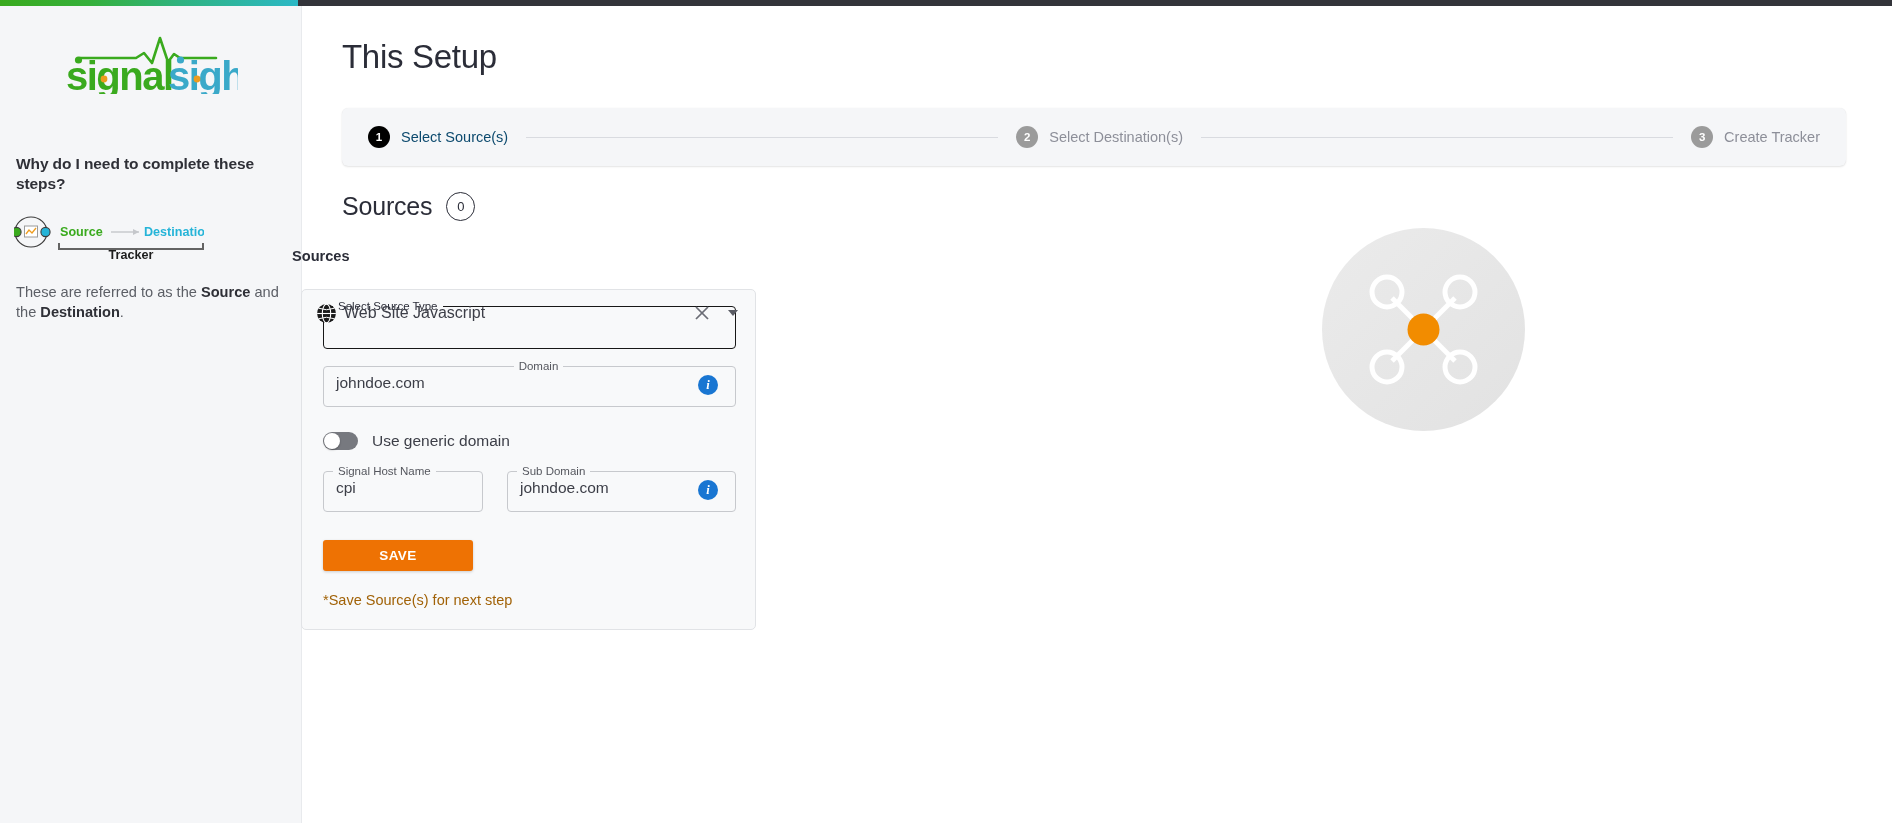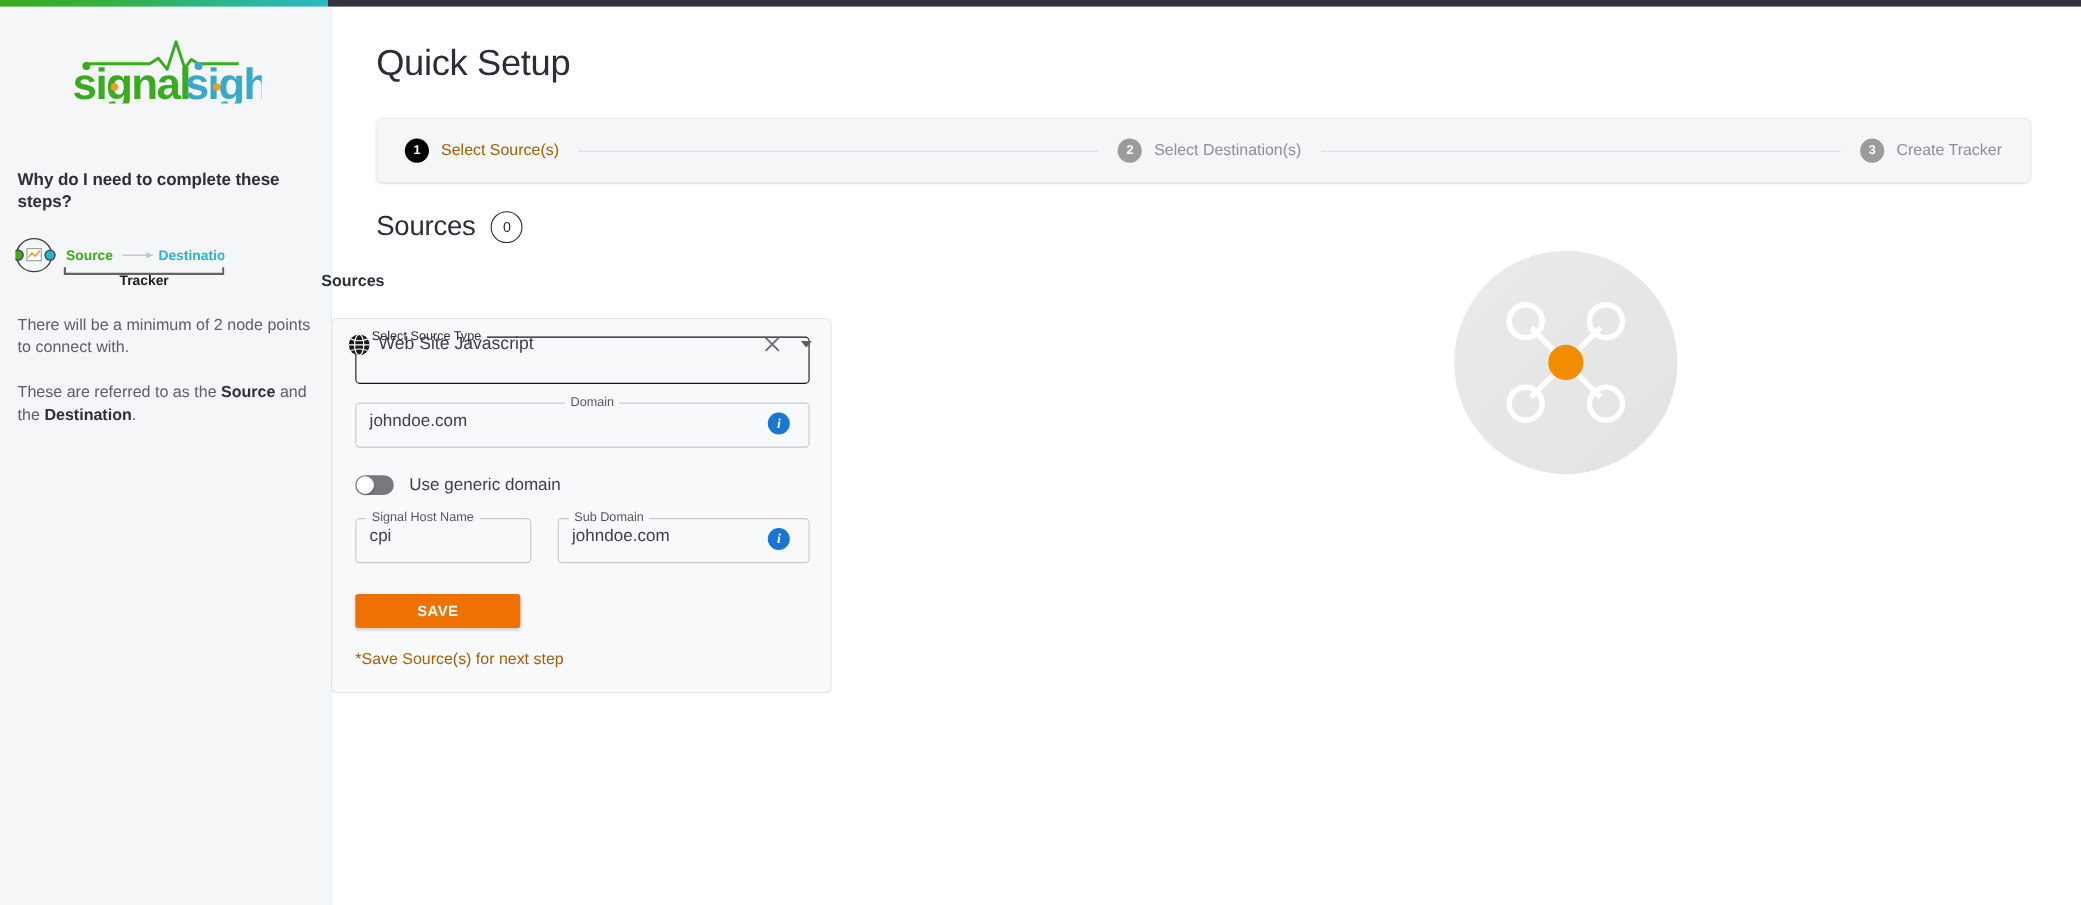--- a/index.html
+++ b/index.html
@@ -90,21 +90,21 @@
   }
   .step { display: flex; align-items: center; flex: 0 0 auto; }
   .step-num {
     width: 22px; height: 22px; border-radius: 50%;
     color: #ffffff; font-size: 11.5px; font-weight: 600;
     display: flex; align-items: center; justify-content: center;
     flex: 0 0 auto;
   }
   .step-num.active { background: #000000; }
   .step-num.inactive { background: #9b9b9b; }
-  .step-label { margin-left: 11px; font-size: 14.5px; color: #a16207; white-space: nowrap; }
+  .step-label { margin-left: 11px; font-size: 14.5px; color: #0c4a6e; white-space: nowrap; }
   .step-label.muted { color: #8d8f99; }
   .step-conn { flex: 1 1 auto; height: 1px; background: #d9dbe0; margin: 0 18px; min-width: 30px; }
 
   
   .sources-head {
     position: absolute; left: 40px; top: 186px;
     display: flex; align-items: center; gap: 14px;
   }
   .sources-head h2 {
     margin: 0; font-size: 25px; font-weight: 400; color: #2b2d38; letter-spacing: -0.2px;
@@ -250,31 +250,28 @@
         <circle cx="31.5" cy="18" r="4.6" fill="#25b4d8" stroke="#3c3c3c" stroke-width="1.1"></circle>
         <text x="46" y="22" font-family="Liberation Sans, sans-serif" font-size="12.6" font-weight="600" fill="#3aaa1e">Source</text>
         <line x1="97" y1="18" x2="125" y2="18" stroke="#c5c7cb" stroke-width="1.4"></line>
         <polygon points="125,18 119,15 119,21" fill="#c5c7cb"></polygon>
         <text x="130" y="22" font-family="Liberation Sans, sans-serif" font-size="12.6" font-weight="600" fill="#25b4d8">Destination</text>
         <path d="M45 29 L45 35 L189 35 L189 29" fill="none" stroke="#636363" stroke-width="2"></path>
         <text x="117" y="45" font-family="Liberation Sans, sans-serif" font-size="12.6" font-weight="700" fill="#1d1d1d" text-anchor="middle">Tracker</text>
       </svg>
     </div>
 
-    <p class="side-p first">
-      <span>There will be a minimum of 2 node points to connect with.</span>
-    </p>
     <p class="side-p">
       <span>These are referred to as the </span><b>Source</b><span> and the </span><b>Destination</b><span>.</span>
     </p>
   </aside>
 
   <main class="main">
 
-    <h1 class="page-title">Quick Setup</h1>
+    <h1 class="page-title">This Setup</h1>
 
     <div class="stepper-card">
       <div class="step">
         <div class="step-num active">1</div>
         <div class="step-label">Select Source(s)</div>
       </div>
       <div class="step-conn"></div>
       <div class="step">
         <div class="step-num inactive">2</div>
         <div class="step-label muted">Select Destination(s)</div>

